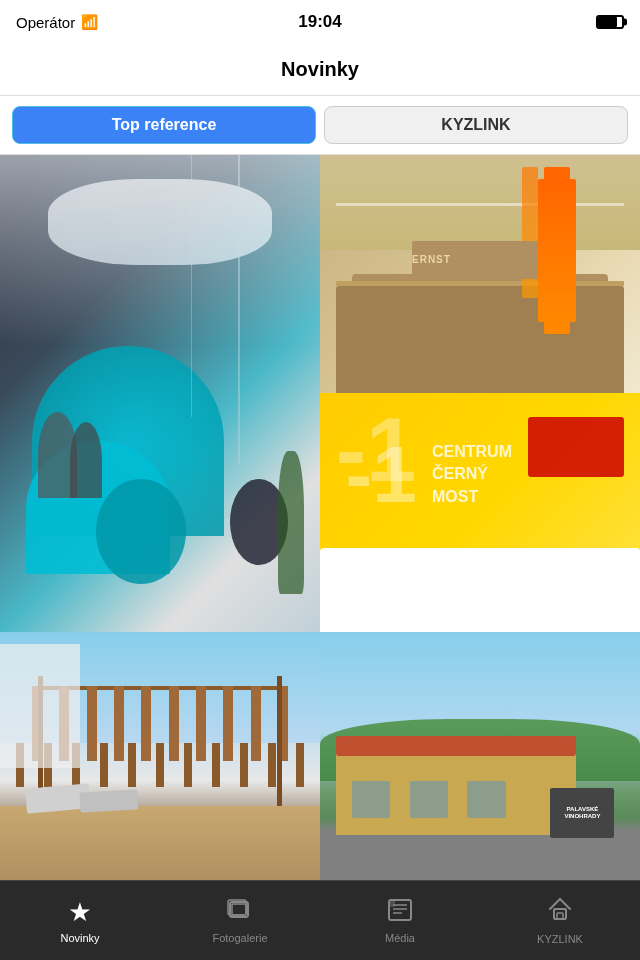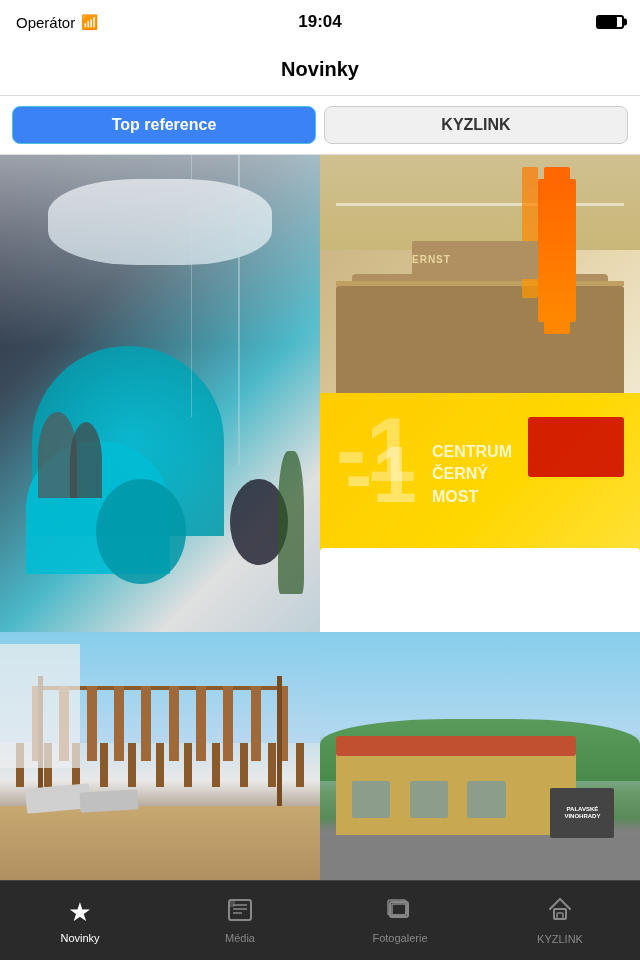--- a/index.html
+++ b/index.html
@@ -423,43 +423,43 @@
     </div>
   </div>
 </div>
 
 <div class="bottom-nav">
   <div class="nav-item">
     <span class="nav-icon active">★</span>
     <span class="nav-label active">Novinky</span>
   </div>
   <div class="nav-item">
+    <span class="nav-icon">
+      <svg width="26" height="24" viewBox="0 0 26 24" fill="none">
+        <rect x="3" y="5" width="18" height="15" rx="2" stroke="#888" stroke-width="2"></rect>
+        <rect x="1" y="3" width="18" height="15" rx="2" stroke="#888" stroke-width="1.5" fill="none"></rect>
+        <rect x="5" y="7" width="14" height="11" rx="1" stroke="#888" stroke-width="1.5"></rect>
+      </svg>
+    </span>
+    <span class="nav-label">Fotogalerie</span>
+  </div>
+  <div class="nav-item">
     <span class="nav-icon" style="font-size:22px;">
       <svg width="26" height="24" viewBox="0 0 26 24" fill="none">
         <rect x="2" y="2" width="22" height="20" rx="2" stroke="#888" stroke-width="2"></rect>
         <line x1="6" y1="7" x2="20" y2="7" stroke="#888" stroke-width="1.5"></line>
         <line x1="6" y1="11" x2="20" y2="11" stroke="#888" stroke-width="1.5"></line>
         <line x1="6" y1="15" x2="15" y2="15" stroke="#888" stroke-width="1.5"></line>
         <rect x="2" y="2" width="6" height="7" rx="1" fill="#888" opacity="0.4"></rect>
       </svg>
     </span>
     <span class="nav-label">Média</span>
   </div>
   <div class="nav-item">
     <span class="nav-icon">
-      <svg width="26" height="24" viewBox="0 0 26 24" fill="none">
-        <rect x="3" y="5" width="18" height="15" rx="2" stroke="#888" stroke-width="2"></rect>
-        <rect x="1" y="3" width="18" height="15" rx="2" stroke="#888" stroke-width="1.5" fill="none"></rect>
-        <rect x="5" y="7" width="14" height="11" rx="1" stroke="#888" stroke-width="1.5"></rect>
-      </svg>
-    </span>
-    <span class="nav-label">Fotogalerie</span>
-  </div>
-  <div class="nav-item">
-    <span class="nav-icon">
       <svg width="26" height="26" viewBox="0 0 26 26" fill="none">
         <path d="M3 13L13 3L23 13" stroke="#888" stroke-width="2" stroke-linecap="round"></path>
         <rect x="7" y="13" width="12" height="10" rx="1" stroke="#888" stroke-width="2"></rect>
         <rect x="10" y="17" width="6" height="6" rx="1" stroke="#888" stroke-width="1.5"></rect>
       </svg>
     </span>
     <span class="nav-label">KYZLINK</span>
   </div>
 </div>
 

